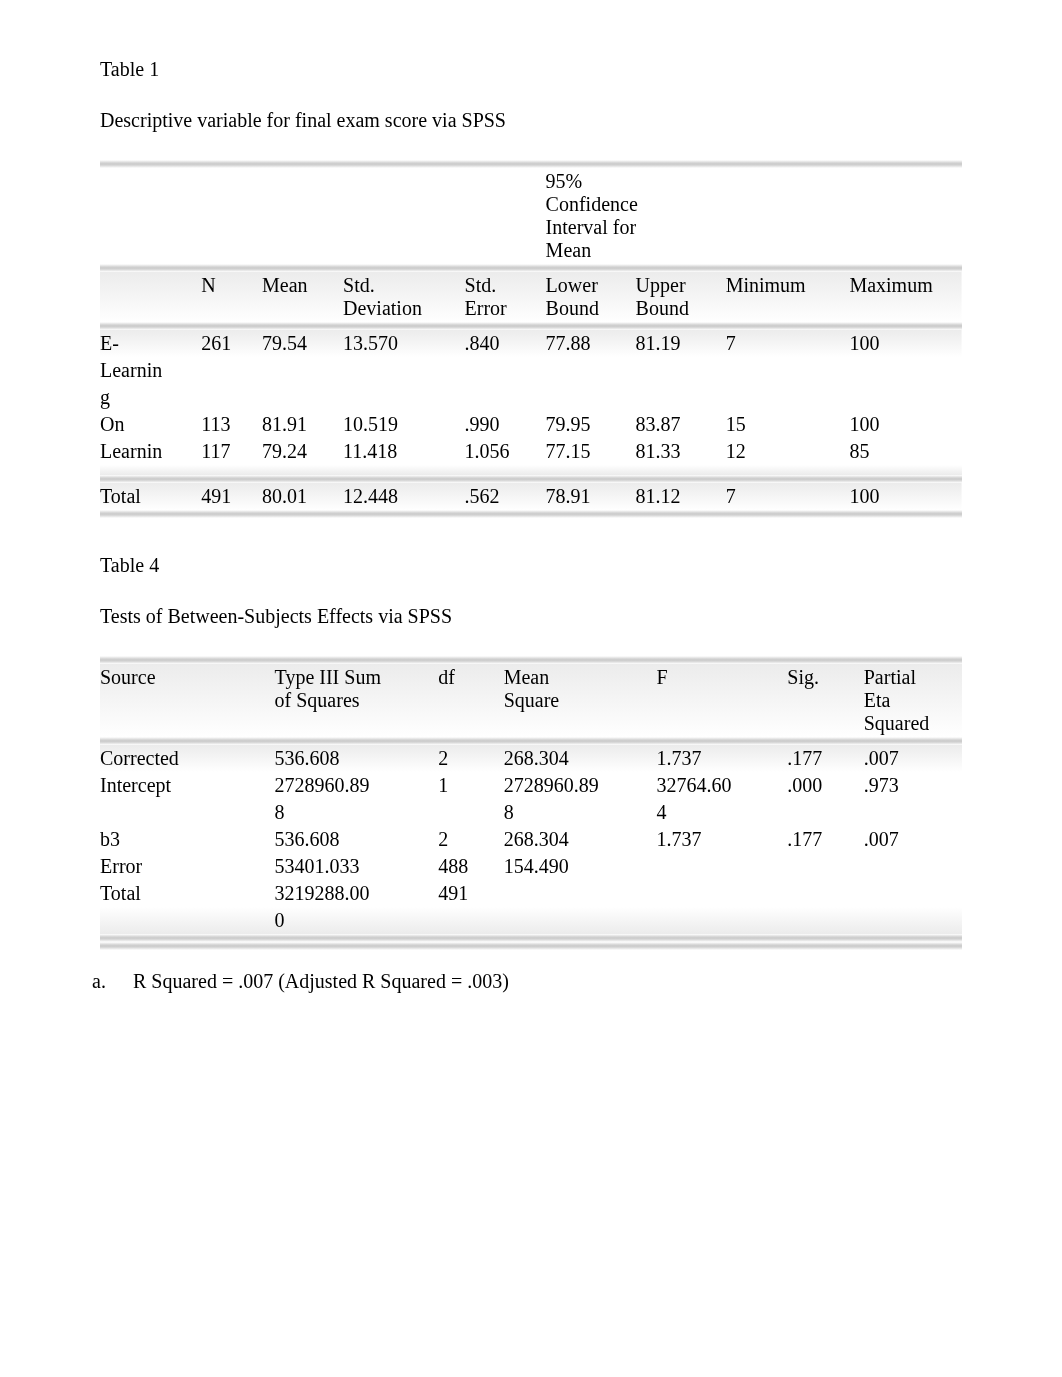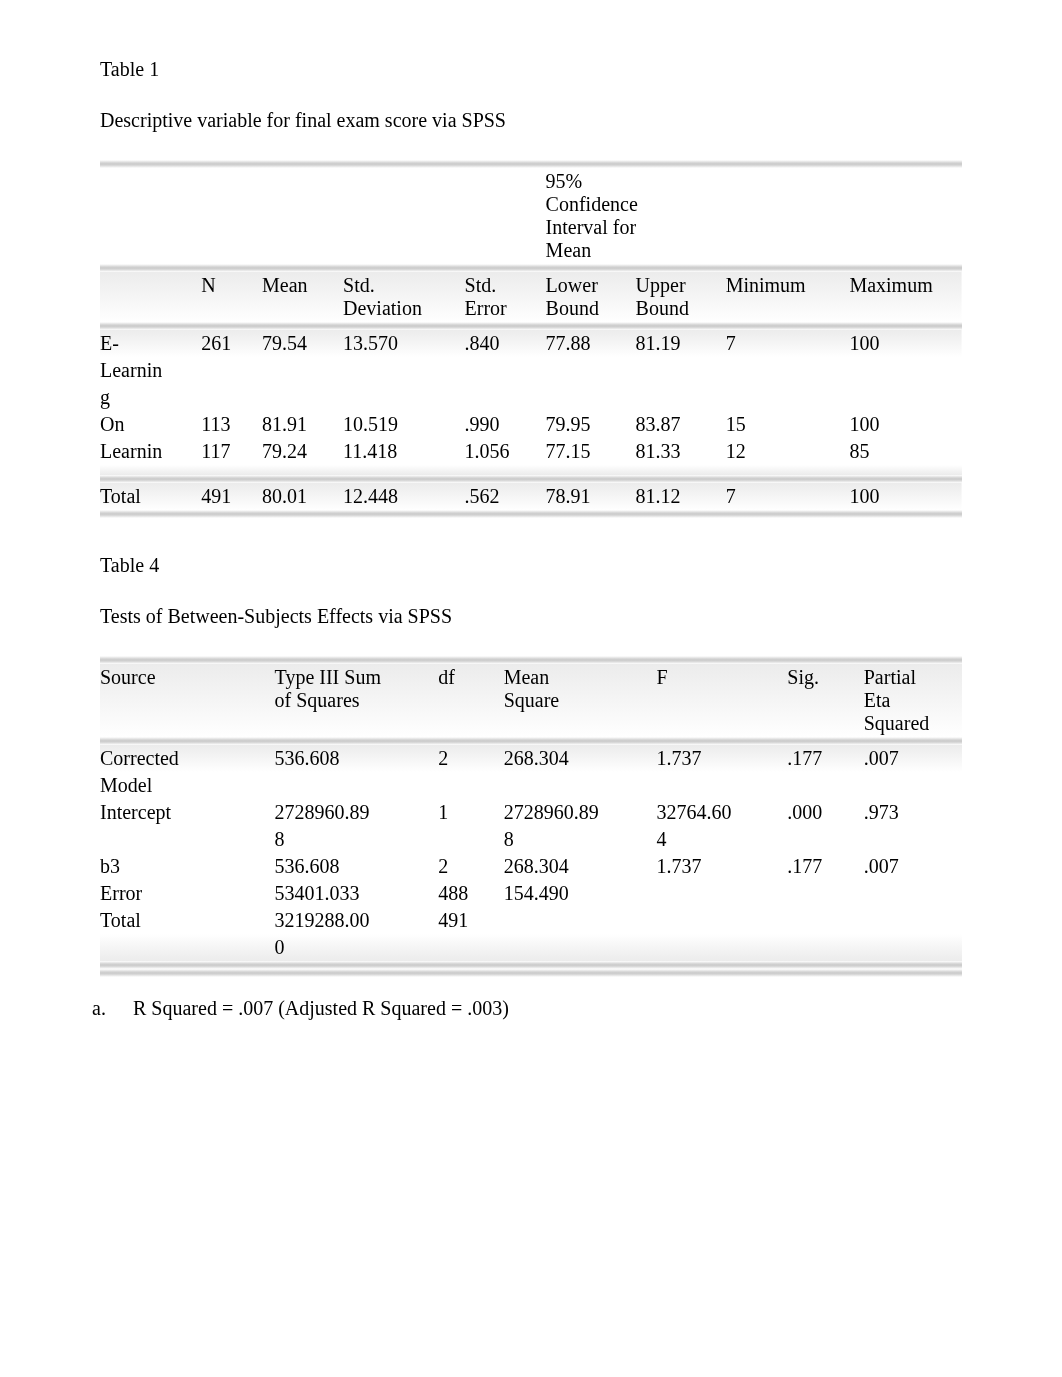--- a/index.html
+++ b/index.html
@@ -276,24 +276,20 @@
 
       <tr class="shade">
         <td>Corrected</td>
         <td>536.608</td>
         <td>2</td>
         <td>268.304</td>
         <td>1.737</td>
         <td>.177</td>
         <td>.007</td>
       </tr>
-      <tr>
-        <td>Model</td>
-        <td colspan="6"></td>
-      </tr>
 
       <tr>
         <td>Intercept</td>
         <td>2728960.89</td>
         <td>1</td>
         <td>2728960.89</td>
         <td>32764.60</td>
         <td>.000</td>
         <td>.973</td>
       </tr>

